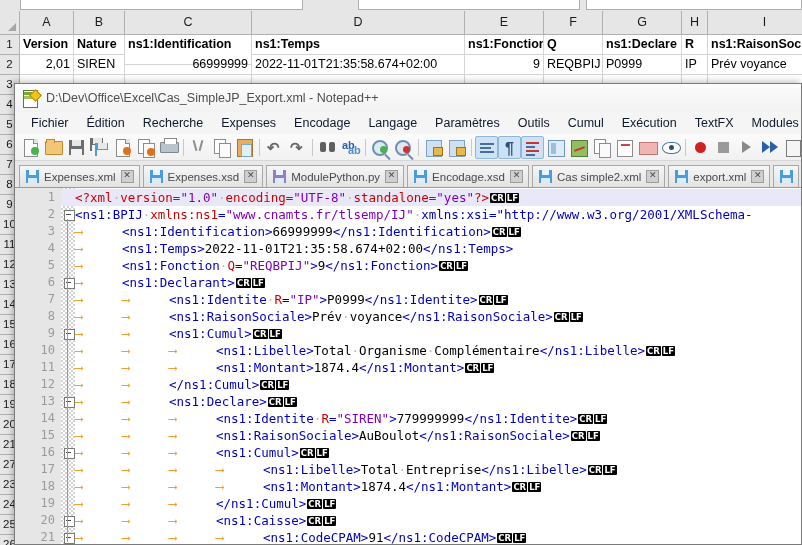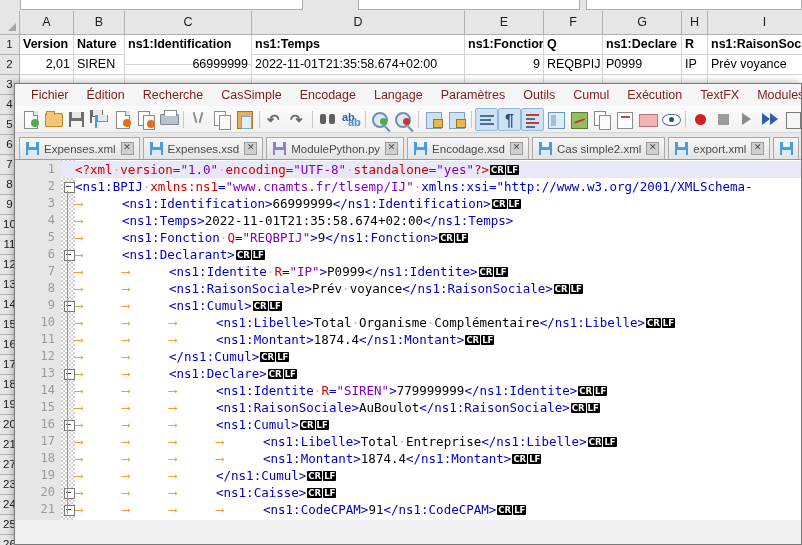--- a/index.html
+++ b/index.html
@@ -44,21 +44,21 @@
     background:linear-gradient(#fcfcfc,#f2f2f2);}
   .npp-ico{width:17px;height:17px;position:relative;flex:0 0 auto;}
   .npp-ico .sheet{position:absolute;left:1px;top:0;width:13px;height:16px;background:#fefefe;border:1px solid #5a7a3a;}
   .npp-ico .grn{position:absolute;left:2px;top:2px;width:10px;height:3px;background:#76a83c;}
   .npp-ico .grn2{position:absolute;left:2px;top:6px;width:10px;height:3px;background:#9dc45f;}
   .npp-ico .pen{position:absolute;right:-1px;top:1px;width:7px;height:7px;background:#f0c419;transform:rotate(45deg);border:1px solid #b08a10;}
   .npp-title span{font-size:12.5px;color:#4e4e4e;}
 
   .npp-menu{height:22px;display:flex;align-items:center;padding-left:7px;gap:0;
     background:#f5f5f5;}
-  .npp-menu .mi{font-size:12.5px;color:#7f1d1d;padding:2px 9px;white-space:nowrap;cursor:default;}
+  .npp-menu .mi{font-size:12.5px;color:#0f172a;padding:2px 9px;white-space:nowrap;cursor:default;}
 
   .npp-tools{height:26px;display:flex;align-items:center;padding-left:4px;gap:0;
     background:linear-gradient(#fbfbfb,#f1f1f1);border-bottom:1px solid #d6d6d6;}
   .tb{width:23px;height:23px;position:relative;flex:0 0 auto;display:inline-block;}
   .tb.on{background:#cde3f5;border:1px solid #8fb8d8;border-radius:2px;box-sizing:border-box;}
   .tsep{width:1px;height:17px;background:#c8c8c8;margin:0 3px;flex:0 0 auto;}
 
   
   .g-doc{position:absolute;left:5px;top:3px;width:12px;height:16px;background:#fdfdfd;border:1px solid #8c8c8c;}
   .g-doc:after{content:"";position:absolute;right:-1px;top:-1px;width:4px;height:4px;background:#e2e2e2;border-left:1px solid #8c8c8c;border-bottom:1px solid #8c8c8c;}
@@ -433,26 +433,35 @@
         <div class="xl-cell" style="left: 524px; width: 59px; top: 500px; height: 20px;"></div>
         <div class="xl-cell" style="left: 583px; width: 79px; top: 500px; height: 20px;"></div>
         <div class="xl-cell" style="left: 662px; width: 26px; top: 500px; height: 20px;"></div>
         <div class="xl-cell" style="left: 688px; width: 114px; top: 500px; height: 20px;"></div>
       </div>
   </div>
 </div>
 
 <div id="npp">
 
+  <div class="npp-title">
+    <span class="npp-ico">
+      <span class="sheet"></span>
+        <span class="grn"></span>
+        <span class="grn2"></span>
+        <span class="pen"></span>
+    </span>
+    <span>D:\Dev\Office\Excel\Cas_SimpleJP_Export.xml - Notepad++</span>
+  </div>
 
   <div class="npp-menu" id="npp-menu">
       <span class="mi">Fichier</span>
       <span class="mi">Édition</span>
       <span class="mi">Recherche</span>
-      <span class="mi">CasSimple</span>
+      <span class="mi">Expenses</span>
       <span class="mi">Encodage</span>
       <span class="mi">Langage</span>
       <span class="mi">Paramètres</span>
       <span class="mi">Outils</span>
       <span class="mi">Cumul</span>
       <span class="mi">Exécution</span>
       <span class="mi">TextFX</span>
       <span class="mi">Modules d'extension</span>
     </div>
 

